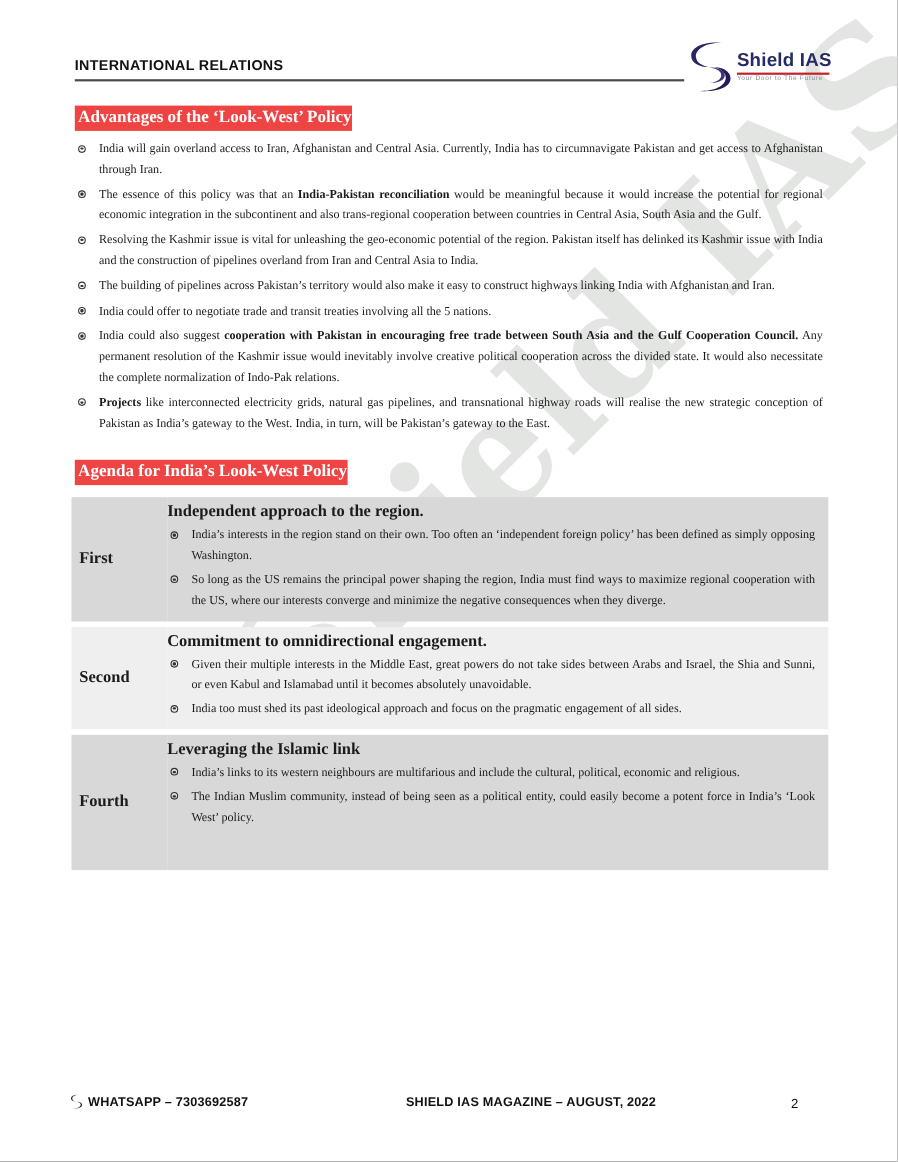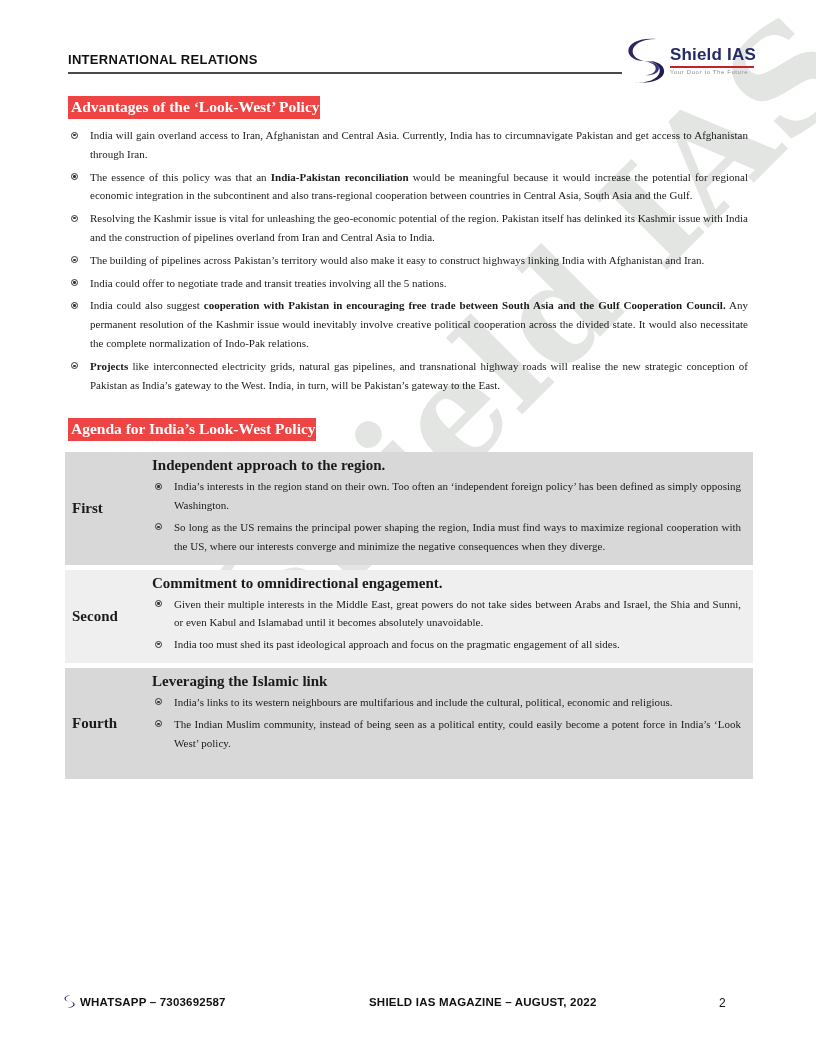--- a/index.html
+++ b/index.html
@@ -38,21 +38,21 @@
         border-radius:50%;background:#333;}
   
   .agenda{display:table;width:688px;margin:6px 0 0 -3px;border-collapse:separate;
         border-spacing:0 5px;}
   .arow{display:table-row;}
   .arow .lbl,.arow .cnt{display:table-cell;}
   .arow:nth-child(odd) .lbl,.arow:nth-child(odd) .cnt{background:#d8d8d8;}
   .arow:nth-child(even) .lbl,.arow:nth-child(even) .cnt{background:#efefef;}
   .lbl{width:80px;vertical-align:middle;font-weight:bold;font-size:15px;padding-left:7px;}
   .cnt{padding:4px 12px 6px 0;vertical-align:top;}
-  .arow:last-child .cnt{padding-bottom:24px;}
+  .arow:last-child .cnt{padding-bottom:36px;}
   .cnt .rtitle{font-weight:bold;font-size:15px;line-height:19px;}
   .cnt ul.blist{margin-top:2px;}
   .cnt ul.blist li{margin-bottom:3px;}
   
   .footer{position:absolute;left:64px;right:68px;top:994px;height:20px;z-index:3;
         font-family:"Liberation Sans",sans-serif;font-weight:bold;font-size:11.5px;color:#111;}
   .f-left{position:absolute;left:0;top:0;display:flex;align-items:center;}
   .f-left svg{margin-right:5px;}
   .f-mag{position:absolute;left:305px;top:2px;letter-spacing:.2px;}
   .f-page{position:absolute;left:655px;top:2px;font-weight:normal;font-size:12px;}

